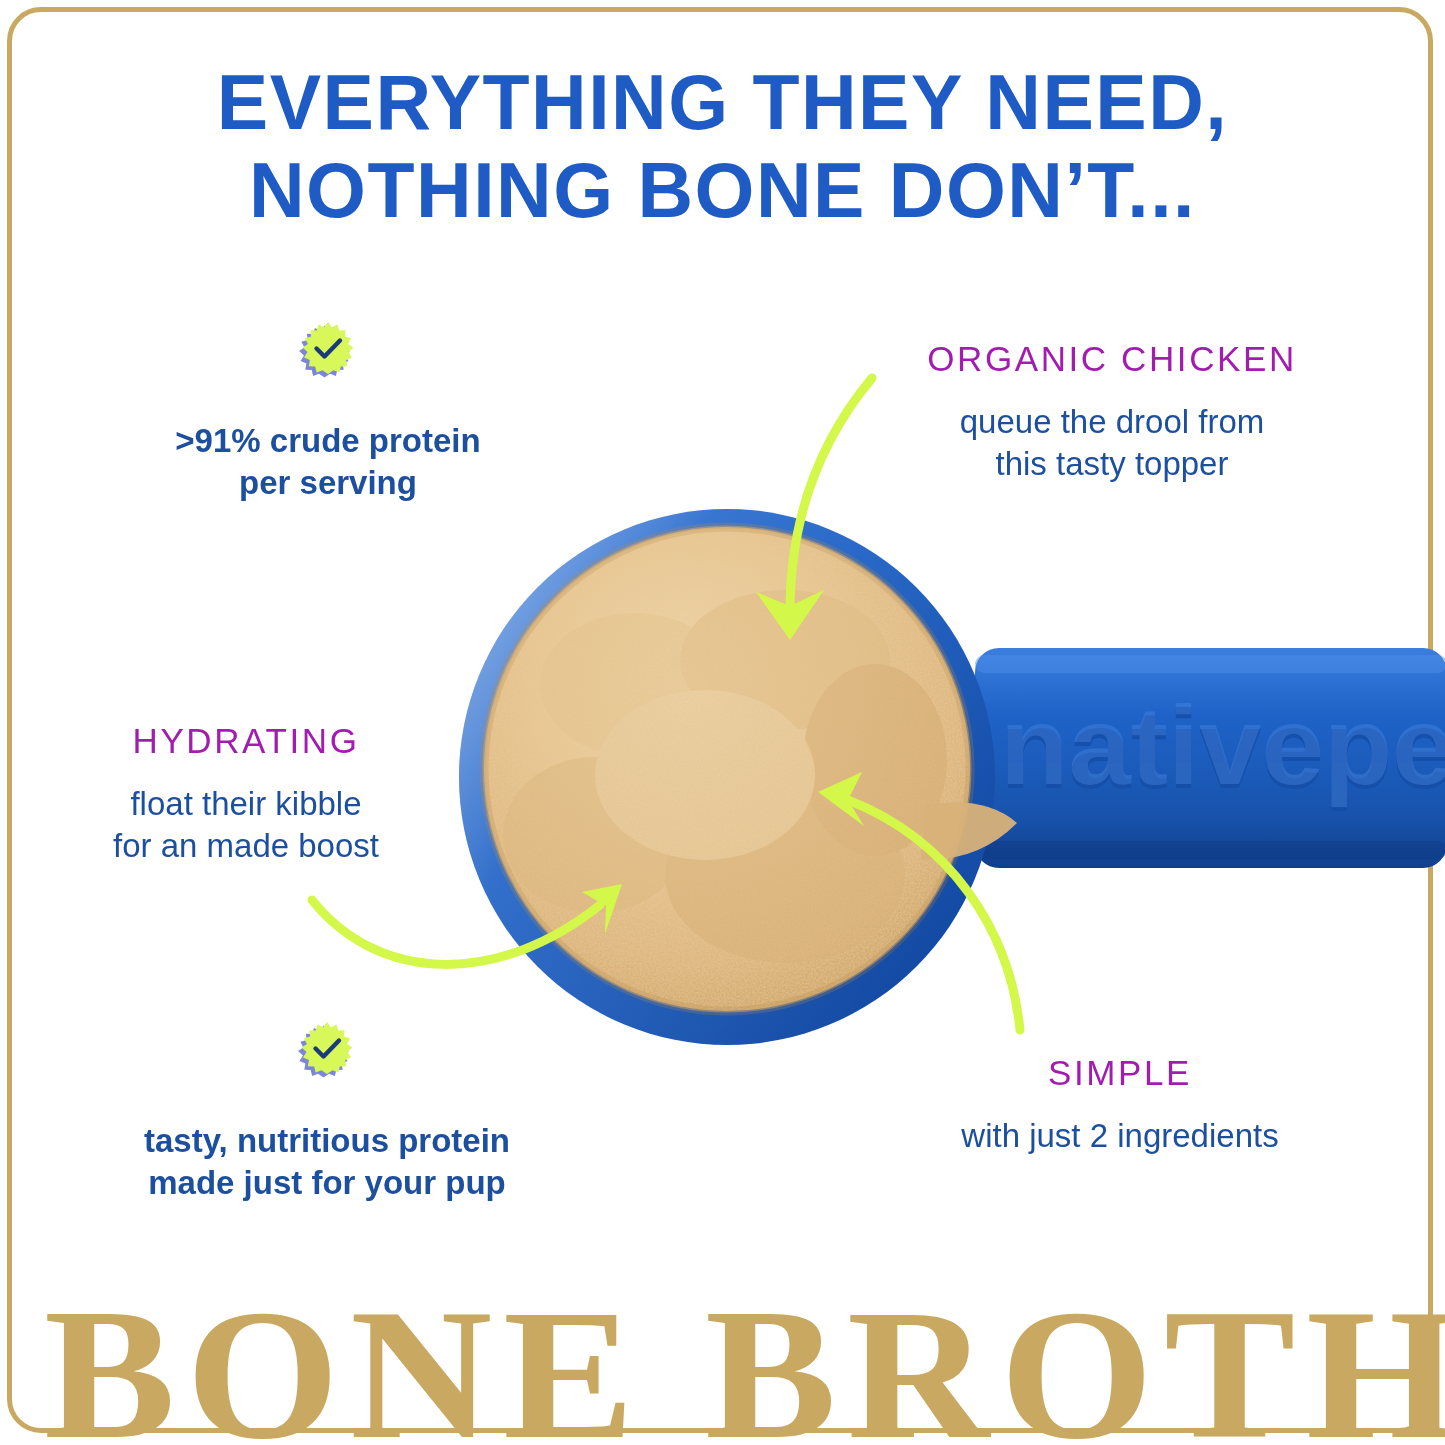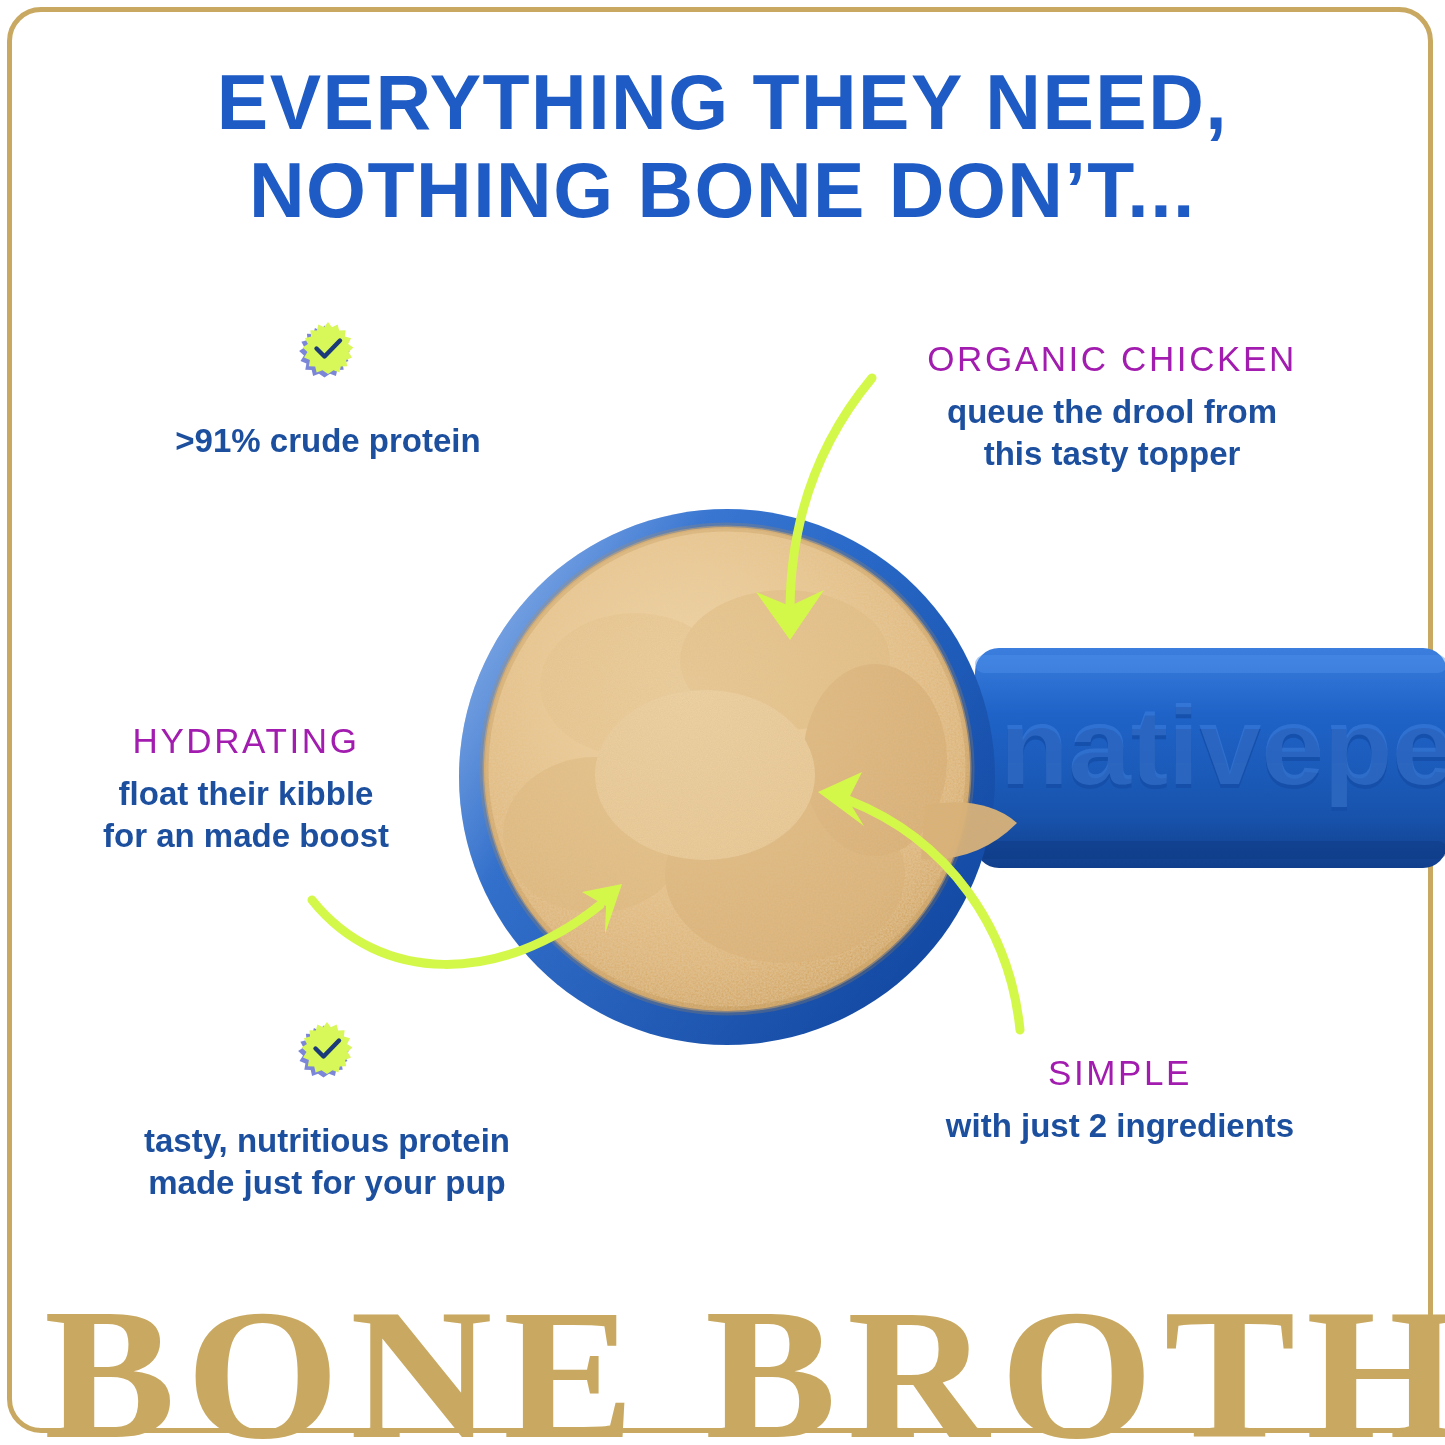--- a/index.html
+++ b/index.html
@@ -52,23 +52,23 @@
     color: #a21caf;
     font-size: 35px;
     font-weight: normal;
     letter-spacing: 2.6px;
     line-height: 42px;
     white-space: nowrap;
   }
   .callout-body {
     color: #1d4f9f;
     font-size: 33px;
-    font-weight: bold;
+    font-weight: normal;
     line-height: 42px;
-    margin-top: 11px;
+    margin-top: 21px;
   }
   .callout-body .cb-line { display: block; white-space: nowrap; }
 
   
   .badge-group { position: absolute; text-align: center; }
   .badge-wrap {
     position: relative;
     width: 72px;
     height: 72px;
     margin: 0 auto;
@@ -154,20 +154,21 @@
         <path fill="#d8f759" d="M36 4 L39.9 9.2 L45.6 6.4 L47.2 12.6 L53.6 12.2 L52.9 18.6 L59.1 20.2
           L56.1 25.9 L61.4 29.6 L56.5 33.9 L60 39.4 L54.1 41.9 L55.2 48.2 L48.8 48.4 L47.4 54.6
           L41.5 52.3 L36 56 L30.5 52.3 L24.6 54.6 L23.2 48.4 L16.8 48.2 L17.9 41.9 L12 39.4
           L15.5 33.9 L10.6 29.6 L15.9 25.9 L12.9 20.2 L19.1 18.6 L18.4 12.2 L24.8 12.6
           L26.4 6.4 L32.1 9.2 Z"></path>
         <path d="M24.5 30.5 L32.5 38.5 L48 22.5" fill="none" stroke="#1b3a7a" stroke-width="4.4" stroke-linecap="round" stroke-linejoin="round"></path>
       </svg>
     </div>
     <div class="badge-text">
       <span class="bt-line">&gt;91% crude protein</span>
+      <span class="bt-line">per serving</span>
     </div>
   </div>
 
   <div class="badge-group" style="left:92px; top:1018px; width:470px;">
     <div class="badge-wrap">
       <svg class="starburst" viewBox="0 0 72 72">
         <g transform="translate(-3.5,3.5)">
           <path fill="#7c86d9" d="M36 4 L39.9 9.2 L45.6 6.4 L47.2 12.6 L53.6 12.2 L52.9 18.6 L59.1 20.2
             L56.1 25.9 L61.4 29.6 L56.5 33.9 L60 39.4 L54.1 41.9 L55.2 48.2 L48.8 48.4 L47.4 54.6
             L41.5 52.3 L36 56 L30.5 52.3 L24.6 54.6 L23.2 48.4 L16.8 48.2 L17.9 41.9 L12 39.4

